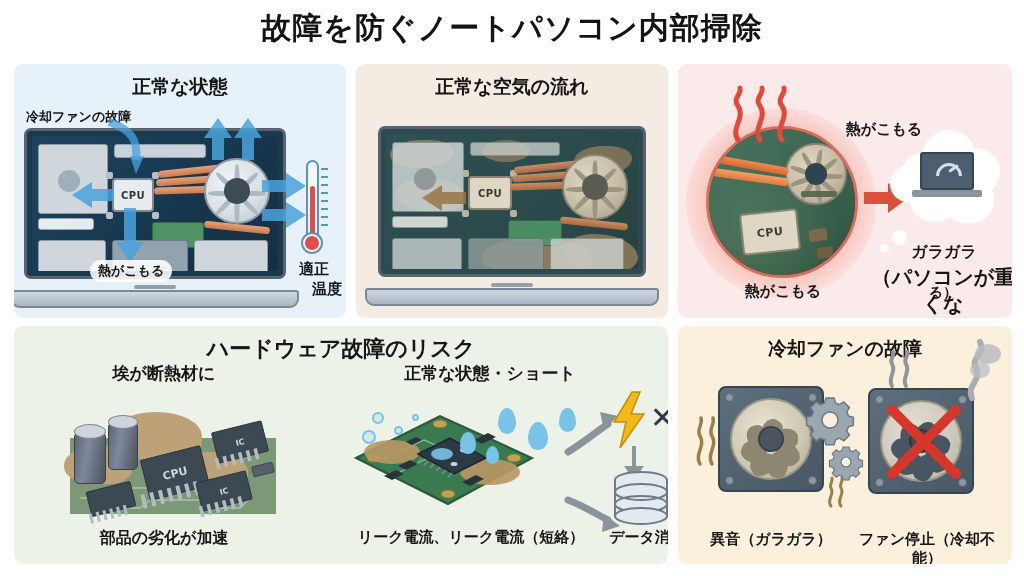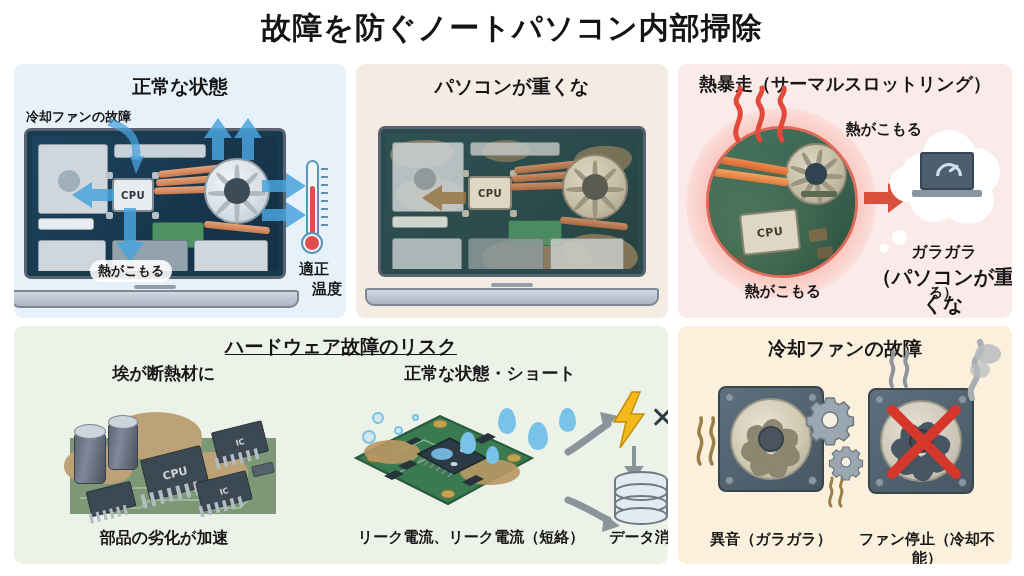--- a/index.html
+++ b/index.html
@@ -26,21 +26,21 @@
   .p3 { left: 678px; top: 64px;  width: 334px; height: 254px; background:#fbeaea; }
   .p4 { left: 14px;  top: 326px; width: 654px; height: 238px; background:#edf2e8; }
   .p5 { left: 678px; top: 326px; width: 334px; height: 238px; background:#faf0db; }
 
   .panel-title {
     position: absolute; left: 0; width: 100%;
     text-align: center; font-weight: 700; color: #161616;
   }
   .p1 .panel-title, .p2 .panel-title { top: 10px; font-size: 19px; }
   .p3 .panel-title { top: 8px; font-size: 18px; }
-  .p4 .panel-title { top: 8px; font-size: 19px; text-decoration: underline; }
+  .p4 .panel-title { top: 8px; font-size: 22px; }
   .p5 .panel-title { top: 10px; font-size: 19px; }
 
   .sub-title { position:absolute; font-weight:700; font-size:17px; color:#161616; text-align:center; }
   .cap { position:absolute; font-weight:700; font-size:15px; color:#161616; text-align:center; }
 
   
   .laptop { position:absolute; }
   .lid {
     position:absolute; left:0; top:0; width:100%; height:84%;
     border:3px solid #59636f; border-radius:7px;
@@ -252,21 +252,21 @@
       <div class="tick" style="left:307px;top:136px;"></div>
       <div class="tick" style="left:307px;top:144px;"></div>
       <div class="tick" style="left:307px;top:152px;"></div>
       <div class="tick" style="left:307px;top:160px;"></div>
     </div>
     <div class="cap" style="left:272px;top:196px;width:56px;">適正</div>
     <div class="cap" style="left:272px;top:216px;width:56px;text-align:right;">温度</div>
   </div>
 
   <div class="panel p2">
-    <div class="panel-title">パソコンが重くな</div>
+    <div class="panel-title">正常な空気の流れ</div>
 
     <div class="laptop" style="left:22px;top:62px;width:268px;height:180px;">
       <div class="lid dirty">
         <div class="board">
           <div class="board-bg dusty"></div>
 
           <div style="position:absolute;left:4px;top:6px;width:64px;height:28px;background:#a98b5f;opacity:.72;border-radius:50% 40% 55% 45%;"></div>
           <div style="position:absolute;left:10px;top:44px;width:70px;height:34px;background:#b08f63;opacity:.68;border-radius:45% 55% 40% 50%;"></div>
           <div style="position:absolute;left:96px;top:6px;width:48px;height:22px;background:#a98b5f;opacity:.6;border-radius:50%;"></div>
           <div style="position:absolute;left:188px;top:12px;width:58px;height:30px;background:#a98b5f;opacity:.62;border-radius:50% 40% 60% 40%;"></div>
@@ -313,21 +313,20 @@
       <div class="hinge"></div>
       <div class="base"></div>
     </div>
 
     <svg style="position:absolute;left:0;top:0;width:312px;height:254px;pointer-events:none;">
       <path d="M 110 128 L 86 128 L 86 121 L 66 134 L 86 147 L 86 140 L 110 140 Z" fill="#93713f" opacity=".8"></path>
     </svg>
   </div>
 
   <div class="panel p3">
-    <div class="panel-title">熱暴走（サーマルスロットリング）</div>
 
     <div class="glow" style="left:8px;top:44px;width:190px;height:190px;"></div>
     <div class="circle-photo" style="left:28px;top:62px;width:152px;height:152px;">
 
       <div style="position:absolute;left:0;top:0;right:0;bottom:0;background:
            radial-gradient(circle at 30% 70%, rgba(120,160,110,.35), transparent 60%),
            linear-gradient(150deg,#47755e 0%,#3a6353 45%,#30543f 100%);"></div>
 
       <div class="fan-unit dusty" style="left:76px;top:14px;width:62px;height:62px;">
         <div class="fan-blade dusty" style="transform:rotate(0deg);"></div>

